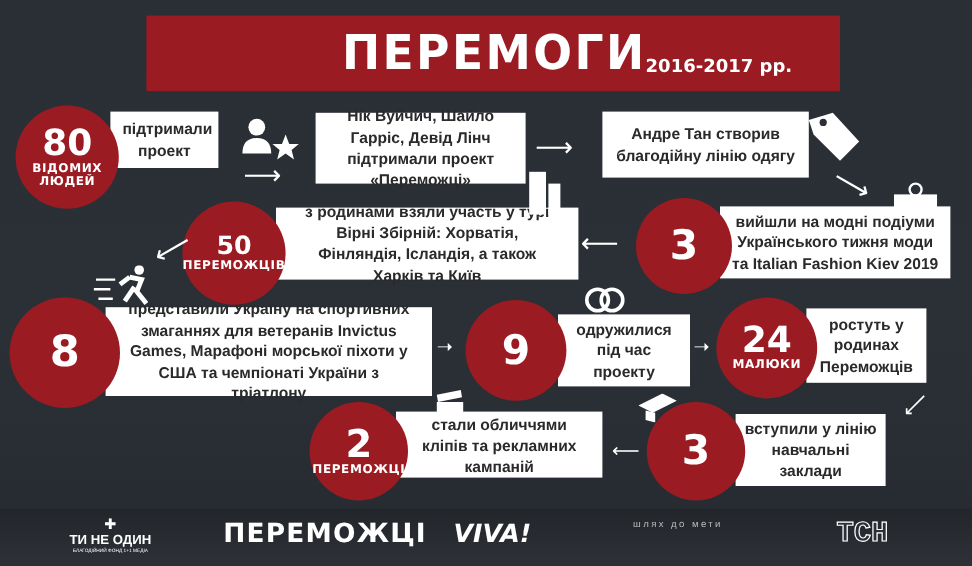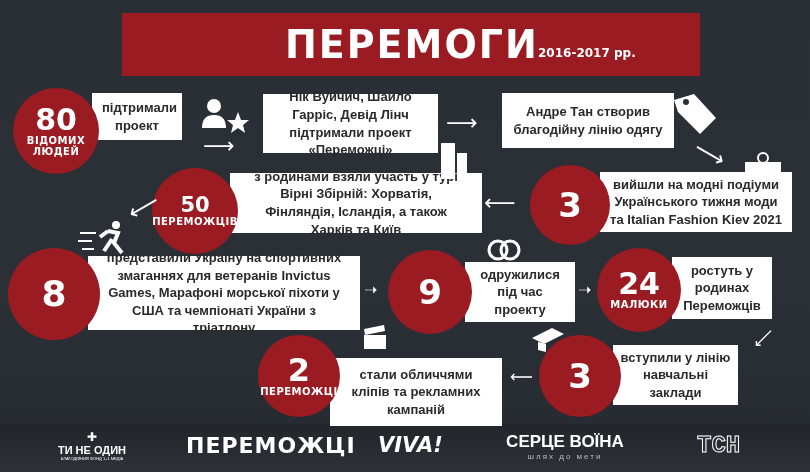--- a/index.html
+++ b/index.html
@@ -2,21 +2,21 @@
 <html><head>
 <meta charset="utf-8">
 <style>
   html,body{margin:0;padding:0;}
   body{width:810px;height:472px;overflow:hidden;position:relative;
     background:linear-gradient(180deg,#2a2f36 0%,#2b3037 60%,#262a30 100%);
     font-family:"Liberation Sans",sans-serif;color:#2b2b2b;}
   .banner{position:absolute;left:122px;top:13px;width:578px;height:63px;background:#9b1b23;}
   .banner-title{position:absolute;left:285px;top:22px;font-family:"DejaVu Sans",sans-serif;font-weight:bold;
     font-size:38px;letter-spacing:2px;color:#fff;transform:scaleY(1.05);}
-  .banner-years{position:absolute;left:538px;top:46px;font-family:"DejaVu Sans",sans-serif;font-weight:bold;font-size:12px;color:#fff;}
+  .banner-years{position:absolute;left:538px;top:46px;font-family:"DejaVu Sans",sans-serif;font-weight:bold;font-size:15px;color:#fff;}
   .circle{position:absolute;border-radius:50%;background:#9b1b23;color:#fff;text-align:center;z-index:3;
     display:flex;flex-direction:column;align-items:center;justify-content:center;}
   .circle .num{font-family:"DejaVu Sans",sans-serif;font-weight:bold;line-height:1;}
   .circle .sub{font-family:"DejaVu Sans",sans-serif;font-weight:bold;font-size:10px;line-height:1.15;letter-spacing:.5px;}
   .box{position:absolute;background:#fff;z-index:2;display:flex;align-items:center;justify-content:center;
     text-align:center;font-weight:bold;font-size:13px;line-height:1.35;color:#2a2a2a;}
   .arrow{position:absolute;color:#fff;font-size:22px;line-height:1;z-index:4;}
   .icon{position:absolute;z-index:4;}
   .footer{position:absolute;left:0;top:424px;width:810px;height:48px;background:linear-gradient(180deg,#22262b,#2e3238);}
   .logo{position:absolute;color:#fff;text-align:center;}
@@ -69,21 +69,21 @@
 <div class="arrow" style="left:484px;top:192px;">⟵</div>
 <div class="arrow" style="left:128px;top:196px;transform:rotate(-30deg);">⟵</div>
 <svg class="icon" style="left:745px;top:150px;" width="36" height="30" viewBox="0 0 36 30">
     <rect x="0" y="12" width="36" height="18" fill="#fff"></rect>
     <circle cx="18" cy="8" r="5" fill="none" stroke="#fff" stroke-width="2"></circle>
   </svg>
 <div class="circle" style="left:530px;top:165px;width:80px;height:80px;">
   <span class="num" style="font-size:34px;">3</span>
 </div>
 <div class="box" style="left:600px;top:172px;width:192px;height:60px;">
-    <span style="width:175px;">вийшли на модні подіуми Українського тижня моди та Italian Fashion Kiev 2021</span>
+    <span style="width:175px;">вийшли на модні подіуми Українського тижня моди та Italian Fashion Kiev 2019</span>
   </div>
 
 <svg class="icon" style="left:78px;top:221px;" width="50" height="34" viewBox="0 0 50 34">
     <circle cx="38" cy="4" r="4" fill="#fff"></circle>
     <path d="M30 10 L40 12 L36 22 L44 32 M34 18 L26 30 M30 10 L22 16" stroke="#fff" stroke-width="4" fill="none"></path>
     <path d="M2 12 H18 M0 20 H14 M4 28 H16" stroke="#fff" stroke-width="2"></path>
   </svg>
 <div class="circle" style="left:8px;top:248px;width:92px;height:92px;">
   <span class="num" style="font-size:36px;">8</span>
 </div>
@@ -112,21 +112,21 @@
 <div class="arrow" style="left:752px;top:330px;transform:rotate(-45deg);font-size:16px;">⟵</div>
 
 <svg class="icon" style="left:362px;top:325px;" width="26" height="26" viewBox="0 0 26 26">
     <rect x="2" y="10" width="22" height="14" fill="#fff"></rect>
     <path d="M2 4 L22 0 L23 6 L3 10Z" fill="#fff"></path>
   </svg>
 <div class="circle" style="left:258px;top:335px;width:82px;height:82px;">
   <span class="num" style="font-size:32px;">2</span>
   <span class="sub">ПЕРЕМОЖЦІ</span>
 </div>
-<div class="box" style="left:330px;top:358px;width:172px;height:68px;">
+<div class="box" style="left:330px;top:343px;width:172px;height:55px;align-items:flex-end;">
     <span style="width:150px;">стали обличчями кліпів та рекламних кампаній</span>
   </div>
 <div class="arrow" style="left:510px;top:369px;font-size:16px;">⟵</div>
 <svg class="icon" style="left:532px;top:328px;" width="32" height="24" viewBox="0 0 32 24">
     <path d="M0 10 L20 0 L32 6 L12 16Z" fill="#fff"></path>
     <path d="M6 14 L6 22 L14 24 L14 16Z" fill="#fff"></path>
   </svg>
 <div class="circle" style="left:539px;top:335px;width:82px;height:82px;">
   <span class="num" style="font-size:34px;">3</span>
 </div>
@@ -136,16 +136,15 @@
 
 <div class="footer"></div>
 <div class="logo" style="left:52px;top:430px;width:80px;">
   <div style="font-size:12px;">✚</div>
   <div style="font-weight:bold;font-size:11px;">ТИ НЕ ОДИН</div>
   <div style="font-size:4px;">БЛАГОДІЙНИЙ ФОНД 1+1 МЕДІА</div>
 </div>
 <div class="logo" style="left:186px;top:433px;font-family:'DejaVu Sans',sans-serif;font-weight:bold;font-size:22px;letter-spacing:1px;">ПЕРЕМОЖЦІ</div>
 <div class="logo" style="left:378px;top:433px;font-family:'DejaVu Sans',sans-serif;font-weight:bold;font-size:21px;font-style:italic;">VIVA!</div>
 <div class="logo" style="left:500px;top:432px;width:130px;">
-  <div style="font-weight:bold;font-size:17px;">СЕРЦЕ ВОЇНА</div>
   <div style="font-size:8px;letter-spacing:2px;color:#bbb;">шлях до мети</div>
 </div>
 <div class="logo" style="left:697px;top:432px;font-family:Liberation Mono, monospace;font-weight:bold;font-size:24px;color:#2b3037;-webkit-text-stroke:1px #fff;">ТСН</div>
 
 </body></html>

